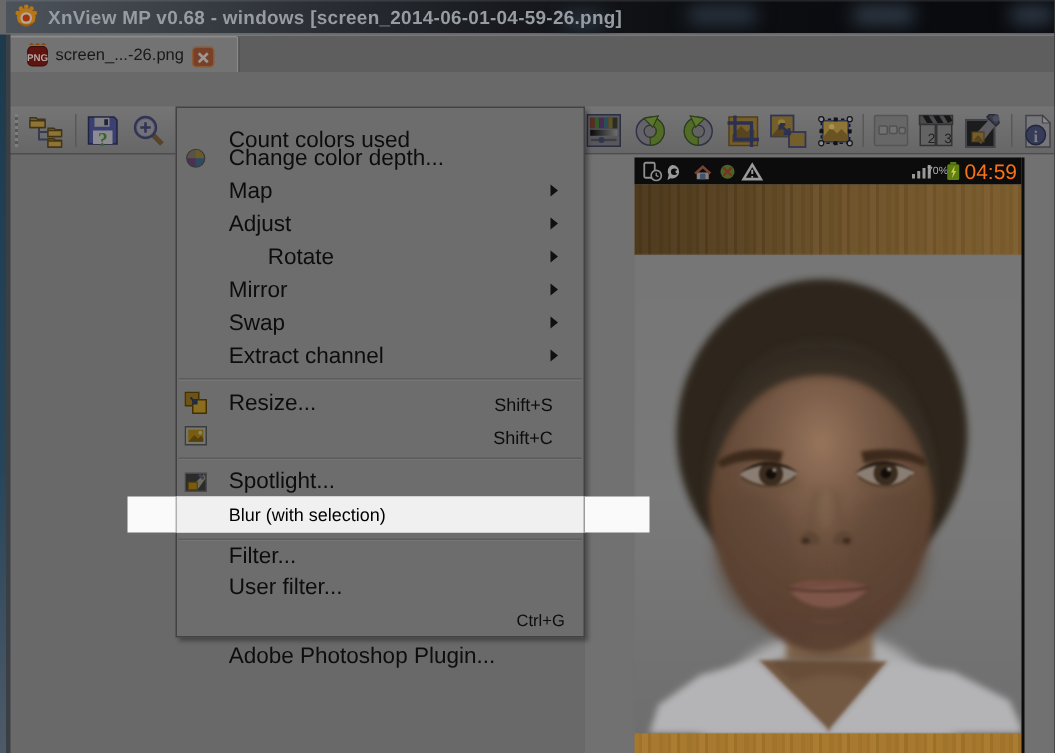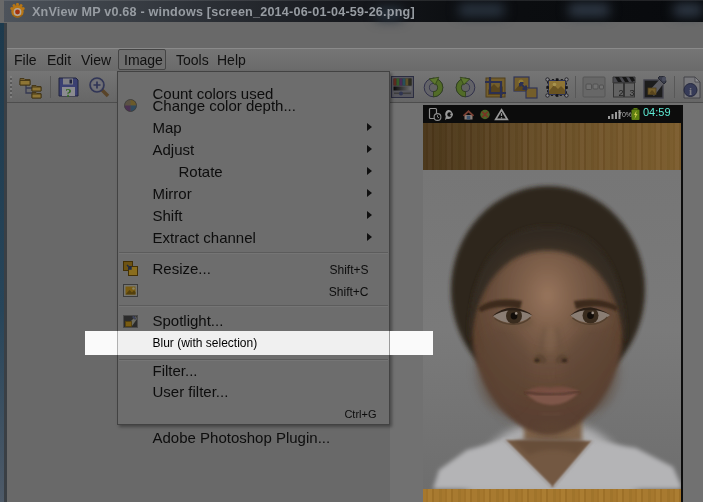--- a/index.html
+++ b/index.html
@@ -29,32 +29,40 @@
         <circle cx="11.0" cy="2.6" r="1.5"></circle>
         <circle cx="13.2" cy="5.6" r="1.5"></circle>
       </g>
       <circle cx="7.5" cy="9" r="3.9" fill="#b5a89a"></circle>
       <circle cx="7.5" cy="9" r="2.4" fill="#a3320e"></circle>
       <path d="M2.5 12.5 Q 7.5 15.5 12.5 12.5" stroke="#7a4a0e" stroke-width="1" fill="none" opacity="0.6"></path>
     </svg>
     <div class="abs" style="left:28px;top:5px;font-size:12.6px;color:#979ca2;letter-spacing:0.2px;">XnView MP v0.68 - windows [screen_2014-06-01-04-59-26.png]</div>
   </div>
 
-
-  <div class="abs" id="menubar" style="left:0;top:48px;width:703px;height:23px;
-       background:linear-gradient(#767676,#6a6a6a);">
-    <div class="abs" style="left:0;top:0;width:703px;height:1px;background:#8a8a8a;"></div>
-    <div class="abs" style="left:14px;top:3.5px;font-size:14px;color:#111;">File</div>
-    <div class="abs" style="left:47px;top:3.5px;font-size:14px;color:#111;">Edit</div>
-    <div class="abs" style="left:81px;top:3.5px;font-size:14px;color:#111;">View</div>
-    <div class="abs" style="left:118px;top:1px;width:48px;height:21px;border:1px solid #454545;border-radius:2px;background:#6e6e6e;box-sizing:border-box;"></div>
-    <div class="abs" style="left:124px;top:3.5px;font-size:14px;color:#111;">Image</div>
-    <div class="abs" style="left:176px;top:3.5px;font-size:14px;color:#111;">Tools</div>
-    <div class="abs" style="left:217px;top:3.5px;font-size:14px;color:#111;">Help</div>
-  </div>
+  <div class="abs" id="tabbar" style="left:0;top:23px;width:703px;height:25px;background:#5e5e5e;">
+    <div class="abs" style="left:0;top:0;width:703px;height:1px;background:#787878;"></div>
+    <div class="abs" style="left:5px;top:1px;width:154px;height:24px;background:#737373;
+         border:1px solid #8a8a8a;border-bottom:none;border-radius:2px 2px 0 0;box-sizing:border-box;"></div>
+    <div class="abs" style="left:159px;top:2px;width:1px;height:23px;background:#555;"></div>
+
+    <svg class="abs" style="left:17px;top:5px" width="16" height="17" viewBox="0 0 16 17">
+      <path d="M2 2 L4 0.5 L6 2 L8 0.5 L10 2 L12 0.5 L14 2 Z" fill="#8a4a14"></path>
+      <rect x="1.5" y="3" width="13" height="13" rx="3" fill="#5e1410" stroke="#3a0c08" stroke-width="0.8"></rect>
+      <text x="8" y="12.5" font-size="6.5" font-weight="bold" fill="#b5a8a4" text-anchor="middle" font-family="Liberation Sans">PNG</text>
+    </svg>
+    <div class="abs" style="left:37px;top:8px;font-size:11px;color:#191919;">screen_...-26.png</div>
+
+    <div class="abs" style="left:128px;top:8px;width:15px;height:14px;background:#784028;border:1px solid #8a5a34;
+         border-radius:3px;box-sizing:border-box;"></div>
+    <svg class="abs" style="left:131px;top:11px" width="9" height="9" viewBox="0 0 9 9">
+      <path d="M1.5 1.5 L7.5 7.5 M7.5 1.5 L1.5 7.5" stroke="#9e9690" stroke-width="1.8"></path>
+    </svg>
+  </div>
+
 
   <div class="abs" id="toolbar" style="left:0;top:71px;width:703px;height:32px;
        background:linear-gradient(#757575,#666666);">
     <div class="abs" style="left:0;top:31px;width:703px;height:1px;background:#4d4d4d;"></div>
     <div class="abs" style="left:10px;top:5px;width:2px;height:22px;background-image:repeating-linear-gradient(#7e7e7e 0 2px,#585858 2px 4px);"></div>
 
     <svg class="abs" style="left:19px;top:5px" width="26" height="23" viewBox="0 0 26 23">
       <path d="M7 8 L7 17 L13 17 M7 12 L13 12" stroke="#3a3f66" stroke-width="1.3" fill="none"></path>
       <g stroke="#4f3a0a" stroke-width="0.9">
         <path d="M1 2.5 L1 9 L11 9 L11 3.5 L6 3.5 L5 2.5 Z" fill="#8a681f"></path>
@@ -215,21 +223,21 @@
       </svg>
       <svg class="abs" style="left:184px;top:3px" width="14" height="12" viewBox="0 0 14 12">
         <path d="M1 11 L1 8 L3 8 L3 11 Z M4.5 11 L4.5 6 L6.5 6 L6.5 11 Z M8 11 L8 4 L10 4 L10 11 Z M11.5 11 L11.5 2 L13.5 2 L13.5 11 Z" fill="#9a9a9a"></path>
       </svg>
       <div class="abs" style="left:195px;top:5.5px;font-size:7px;color:#b0b0b0;">70%</div>
       <svg class="abs" style="left:208px;top:3px" width="9" height="12" viewBox="0 0 9 12">
         <rect x="2.5" y="0" width="4" height="1.5" fill="#5a7a10"></rect>
         <rect x="0.5" y="1.5" width="8" height="10.5" rx="1" fill="#5e8012"></rect>
         <path d="M5.5 2.5 L3 7 L4.5 7 L3.5 11 L6.5 6 L5 6 Z" fill="#c8c84a"></path>
       </svg>
-      <div class="abs" style="left:220px;top:1px;font-size:11px;color:#5eead4;">04:59</div>
+      <div class="abs" style="left:220px;top:1px;font-size:14px;color:#f97316;">04:59</div>
     </div>
 
     <div class="abs" style="left:0;top:17.5px;width:258px;height:47.5px;
       background:linear-gradient(90deg,rgba(30,20,8,0.38) 0%,rgba(30,20,8,0.18) 28%,rgba(120,88,40,0.0) 45%,rgba(160,120,56,0.18) 70%,rgba(170,128,60,0.30) 100%),repeating-linear-gradient(90deg,#69502a 0 3px,#644a24 3px 5px,#6e5430 5px 9px,#614722 9px 11px,#6b522c 11px 16px,#654c26 16px 19px);">
       
     </div>
 
     <svg class="abs" style="left:0;top:65px;filter:blur(0.6px)" width="258" height="319" viewBox="0 0 258 319">
       <defs>
         <linearGradient id="pbg" x1="0" y1="0" x2="0" y2="1">
@@ -325,21 +333,21 @@
     <div class="abs mi" style="top:13px;">Count colors used</div>
     <div class="abs mi" style="top:25px;">Change color depth...</div>
     <div class="abs mi" style="top:47px;">Map</div>
       <div class="abs ar" style="top:51px;"></div>
     <div class="abs mi" style="top:69px;">Adjust</div>
       <div class="abs ar" style="top:73px;"></div>
     <div class="abs mi" style="top:91px;margin-left:26px;">Rotate</div>
       <div class="abs ar" style="top:95px;"></div>
     <div class="abs mi" style="top:113px;">Mirror</div>
       <div class="abs ar" style="top:117px;"></div>
-    <div class="abs mi" style="top:135px;">Shift</div>
+    <div class="abs mi" style="top:135px;">Swap</div>
       <div class="abs ar" style="top:139px;"></div>
     <div class="abs mi" style="top:157px;">Extract channel</div>
       <div class="abs ar" style="top:161px;"></div>
     <div class="abs sep" style="top:180px;"></div>
     <div class="abs mi" style="top:188px;">Resize...</div>
       <div class="abs sc" style="top:190.5px;">Shift+S</div>
       <div class="abs sc" style="top:212.5px;">Shift+C</div>
     <div class="abs sep" style="top:233px;"></div>
     <div class="abs mi" style="top:240px;">Spotlight...</div>
 

